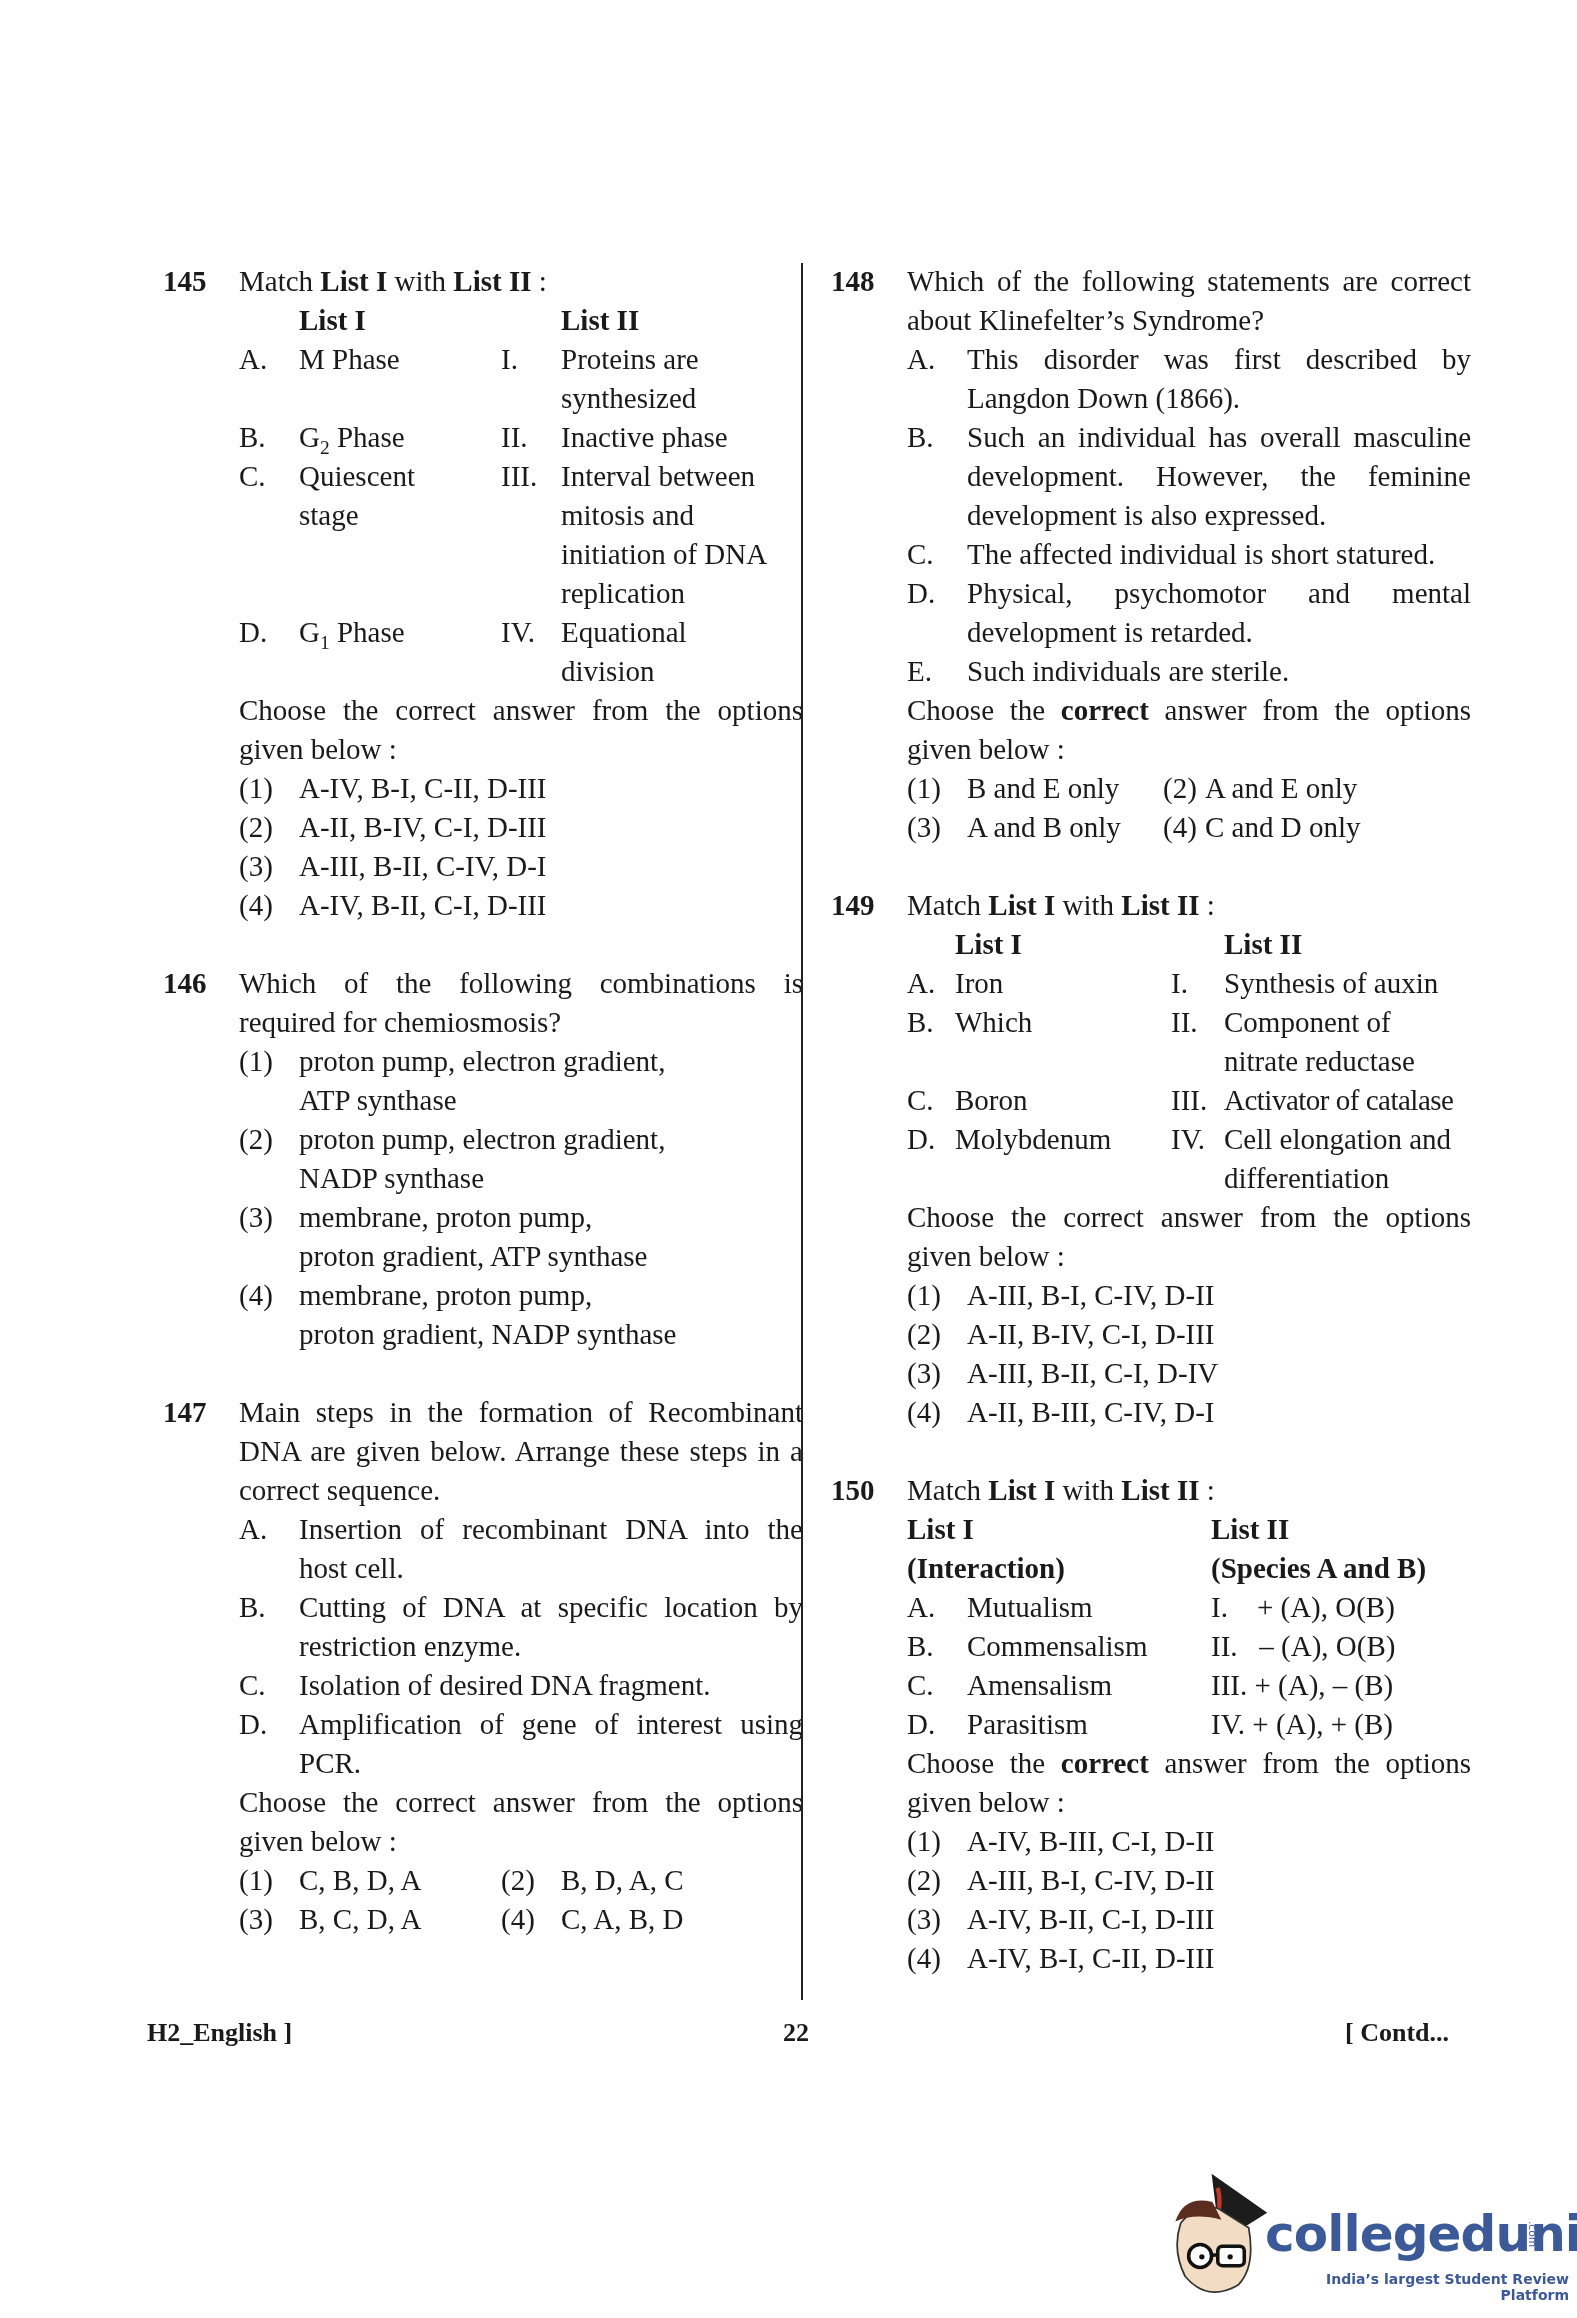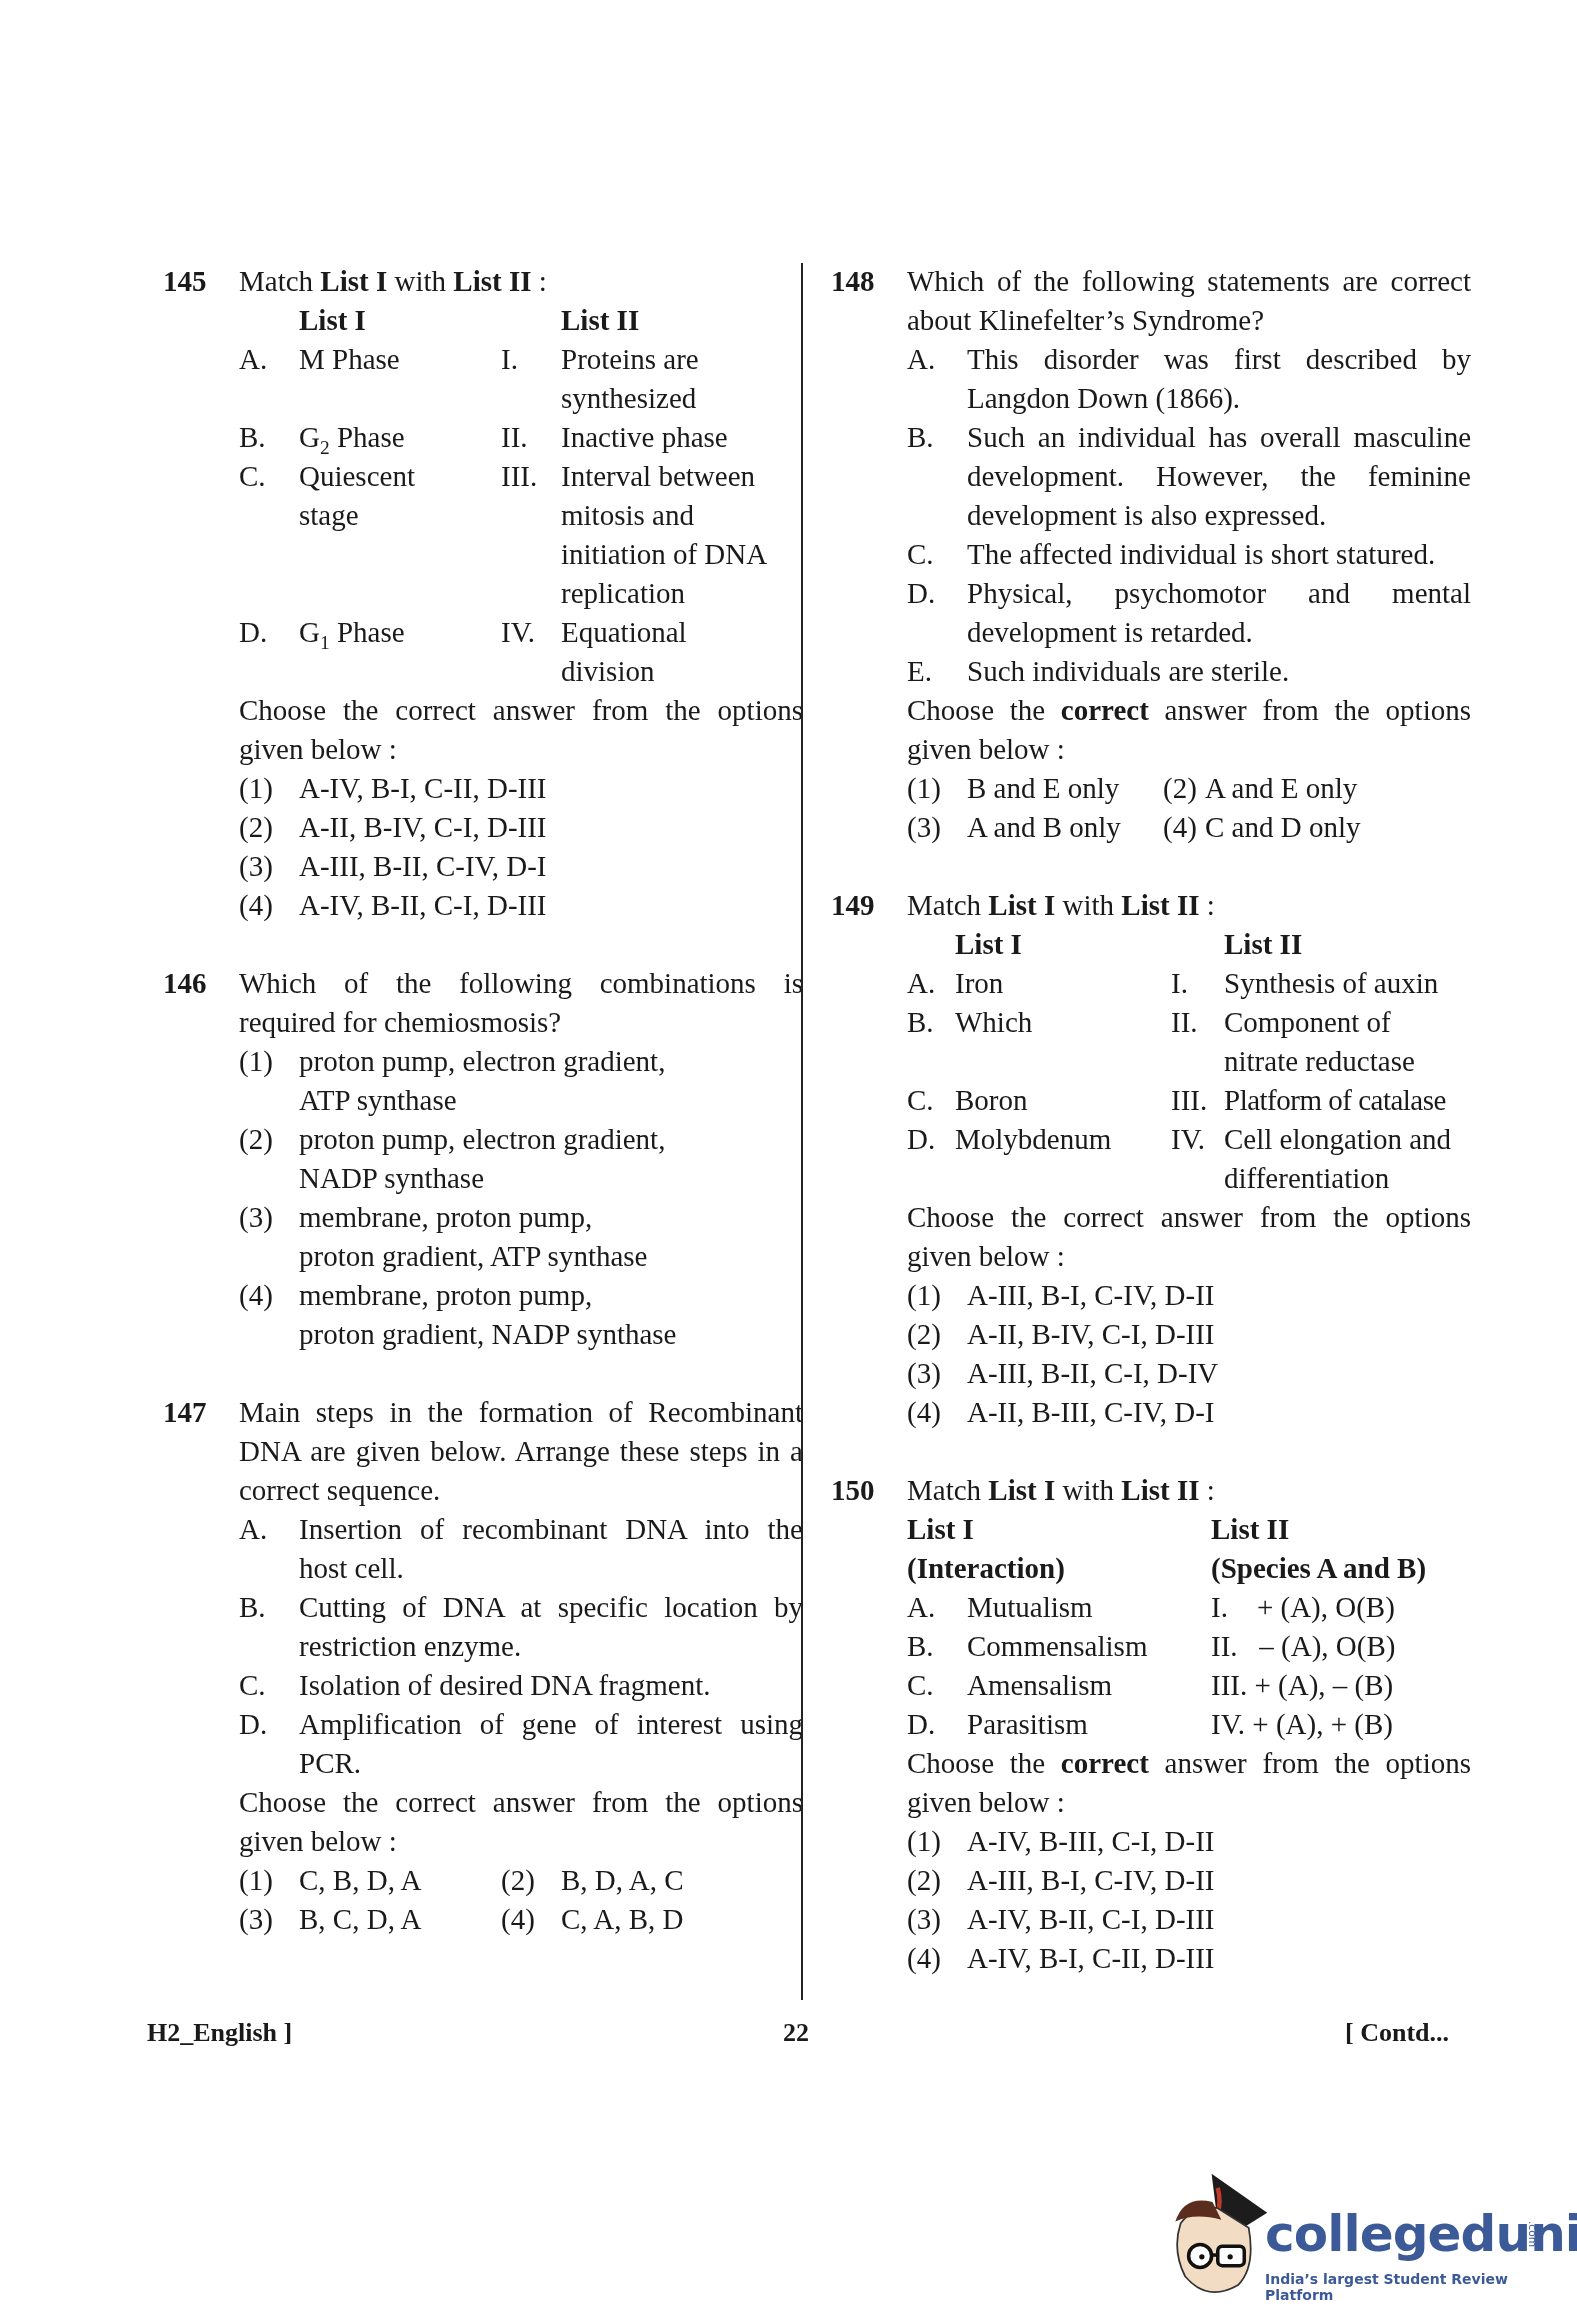--- a/index.html
+++ b/index.html
@@ -22,21 +22,21 @@
   .mt3 { display:grid; grid-template-columns:60px 244px 1fr; }
   sub { font-size:19.4px; line-height:0; vertical-align:-7px; }
   .opts2 { display:grid; grid-template-columns:262px 1fr; }
   .opt { display:flex; }
   .opt .n { width:60px; flex:none; }
   .footer { position:absolute; top:2018px; font-weight:bold; font-size:26px; }
   .logo { position:absolute; left:1154px; top:2170px; width:415px; height:141px; }
   .logo-text { position:absolute; left:111px; top:35px; font-family:"DejaVu Sans",sans-serif;
                font-size:50px; font-weight:bold; color:#3d5a98; letter-spacing:-0.9px; }
   .logo-tag { position:absolute; left:111px; top:101px; font-family:"DejaVu Sans",sans-serif;
-              font-size:14px; font-weight:bold; color:#3d5a98; }
+              font-size:14px; font-weight:bold; color:#3d5a98;text-align:right; }
   .logo-com { position:absolute; left:385px; top:51px; font-family:"DejaVu Sans",sans-serif;
               font-size:10.6px; color:#3d5a98; transform:rotate(90deg); transform-origin:left top; }
 </style>
 </head>
 <body>
 
 <div class="page">
 
   <div class="col col-left">
 
@@ -213,21 +213,21 @@
         <span>Synthesis of auxin</span>
 
         <span>B.</span>
         <span>Which</span>
         <span>II.</span>
         <span style="padding-right:53px">Component of nitrate reductase</span>
 
         <span>C.</span>
         <span>Boron</span>
         <span>III.</span>
-        <span style="letter-spacing:-0.5px; white-space:nowrap">Platform of catalase</span>
+        <span style="letter-spacing:-0.5px; white-space:nowrap">Activator of catalase</span>
 
         <span>D.</span>
         <span>Molybdenum</span>
         <span>IV.</span>
         <span>Cell elongation and differentiation</span>
       </div>
       <div class="just">Choose the correct answer from the options given below :</div>
       <div class="opt">
           <span class="n">(1)</span>
           <span>A-III, B-I, C-IV, D-II</span>

